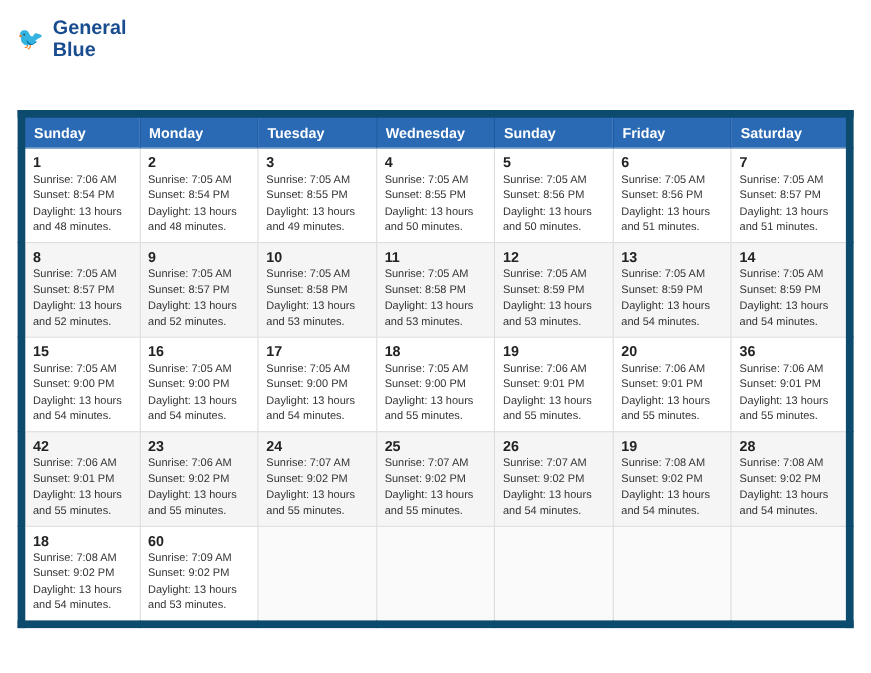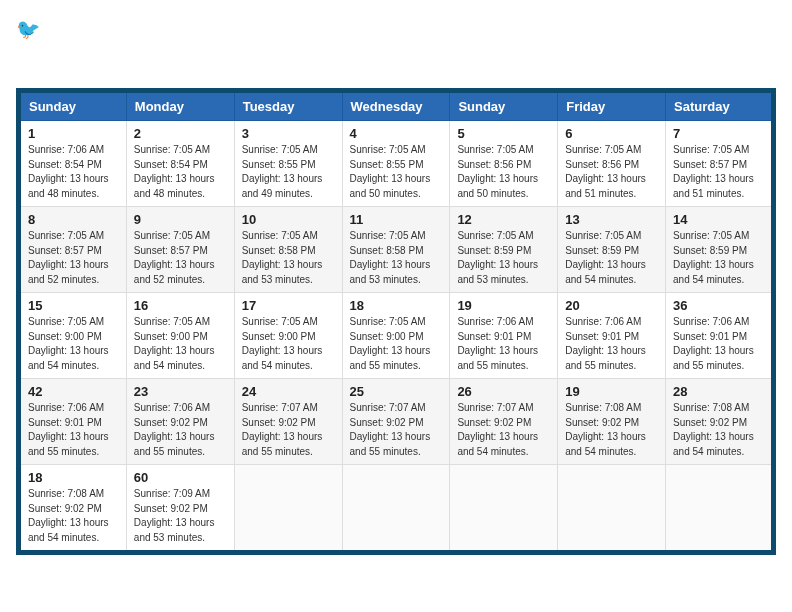--- a/index.html
+++ b/index.html
@@ -40,21 +40,21 @@
       color: #1a1a1a;
     }
     .location-title {
       font-size: 15px;
       color: #333;
       margin-top: 2px;
     }
     .calendar-table {
       width: 100%;
       border-collapse: collapse;
-      border: 5px solid #0c4a6e;
+      border: 7px solid #0c4a6e;
       margin-top: 44px;
     }
     .calendar-table th {
       background: #2a6ab5;
       color: #fff;
       font-size: 13px;
       font-weight: bold;
       padding: 6px 8px;
       text-align: left;
       border: 1px solid #1a5a9f;
@@ -88,20 +88,24 @@
     }
   </style>
 </head>
 <body>
 
 <div class="header-area">
   <div class="logo">
     <svg class="logo-bird" viewBox="0 0 40 40" xmlns="http://www.w3.org/2000/svg">
       <text y="28" font-size="28" fill="#2a6ab5">🐦</text>
     </svg>
+    <div class="logo-text">
+      <div>General</div>
+      <div>Blue</div>
+    </div>
   </div>
   <div class="title-area">
     <div class="month-title"></div>
     <div class="location-title"></div>
   </div>
 </div>
 
 <table class="calendar-table">
   <thead>
     <tr id="weekday-header">

